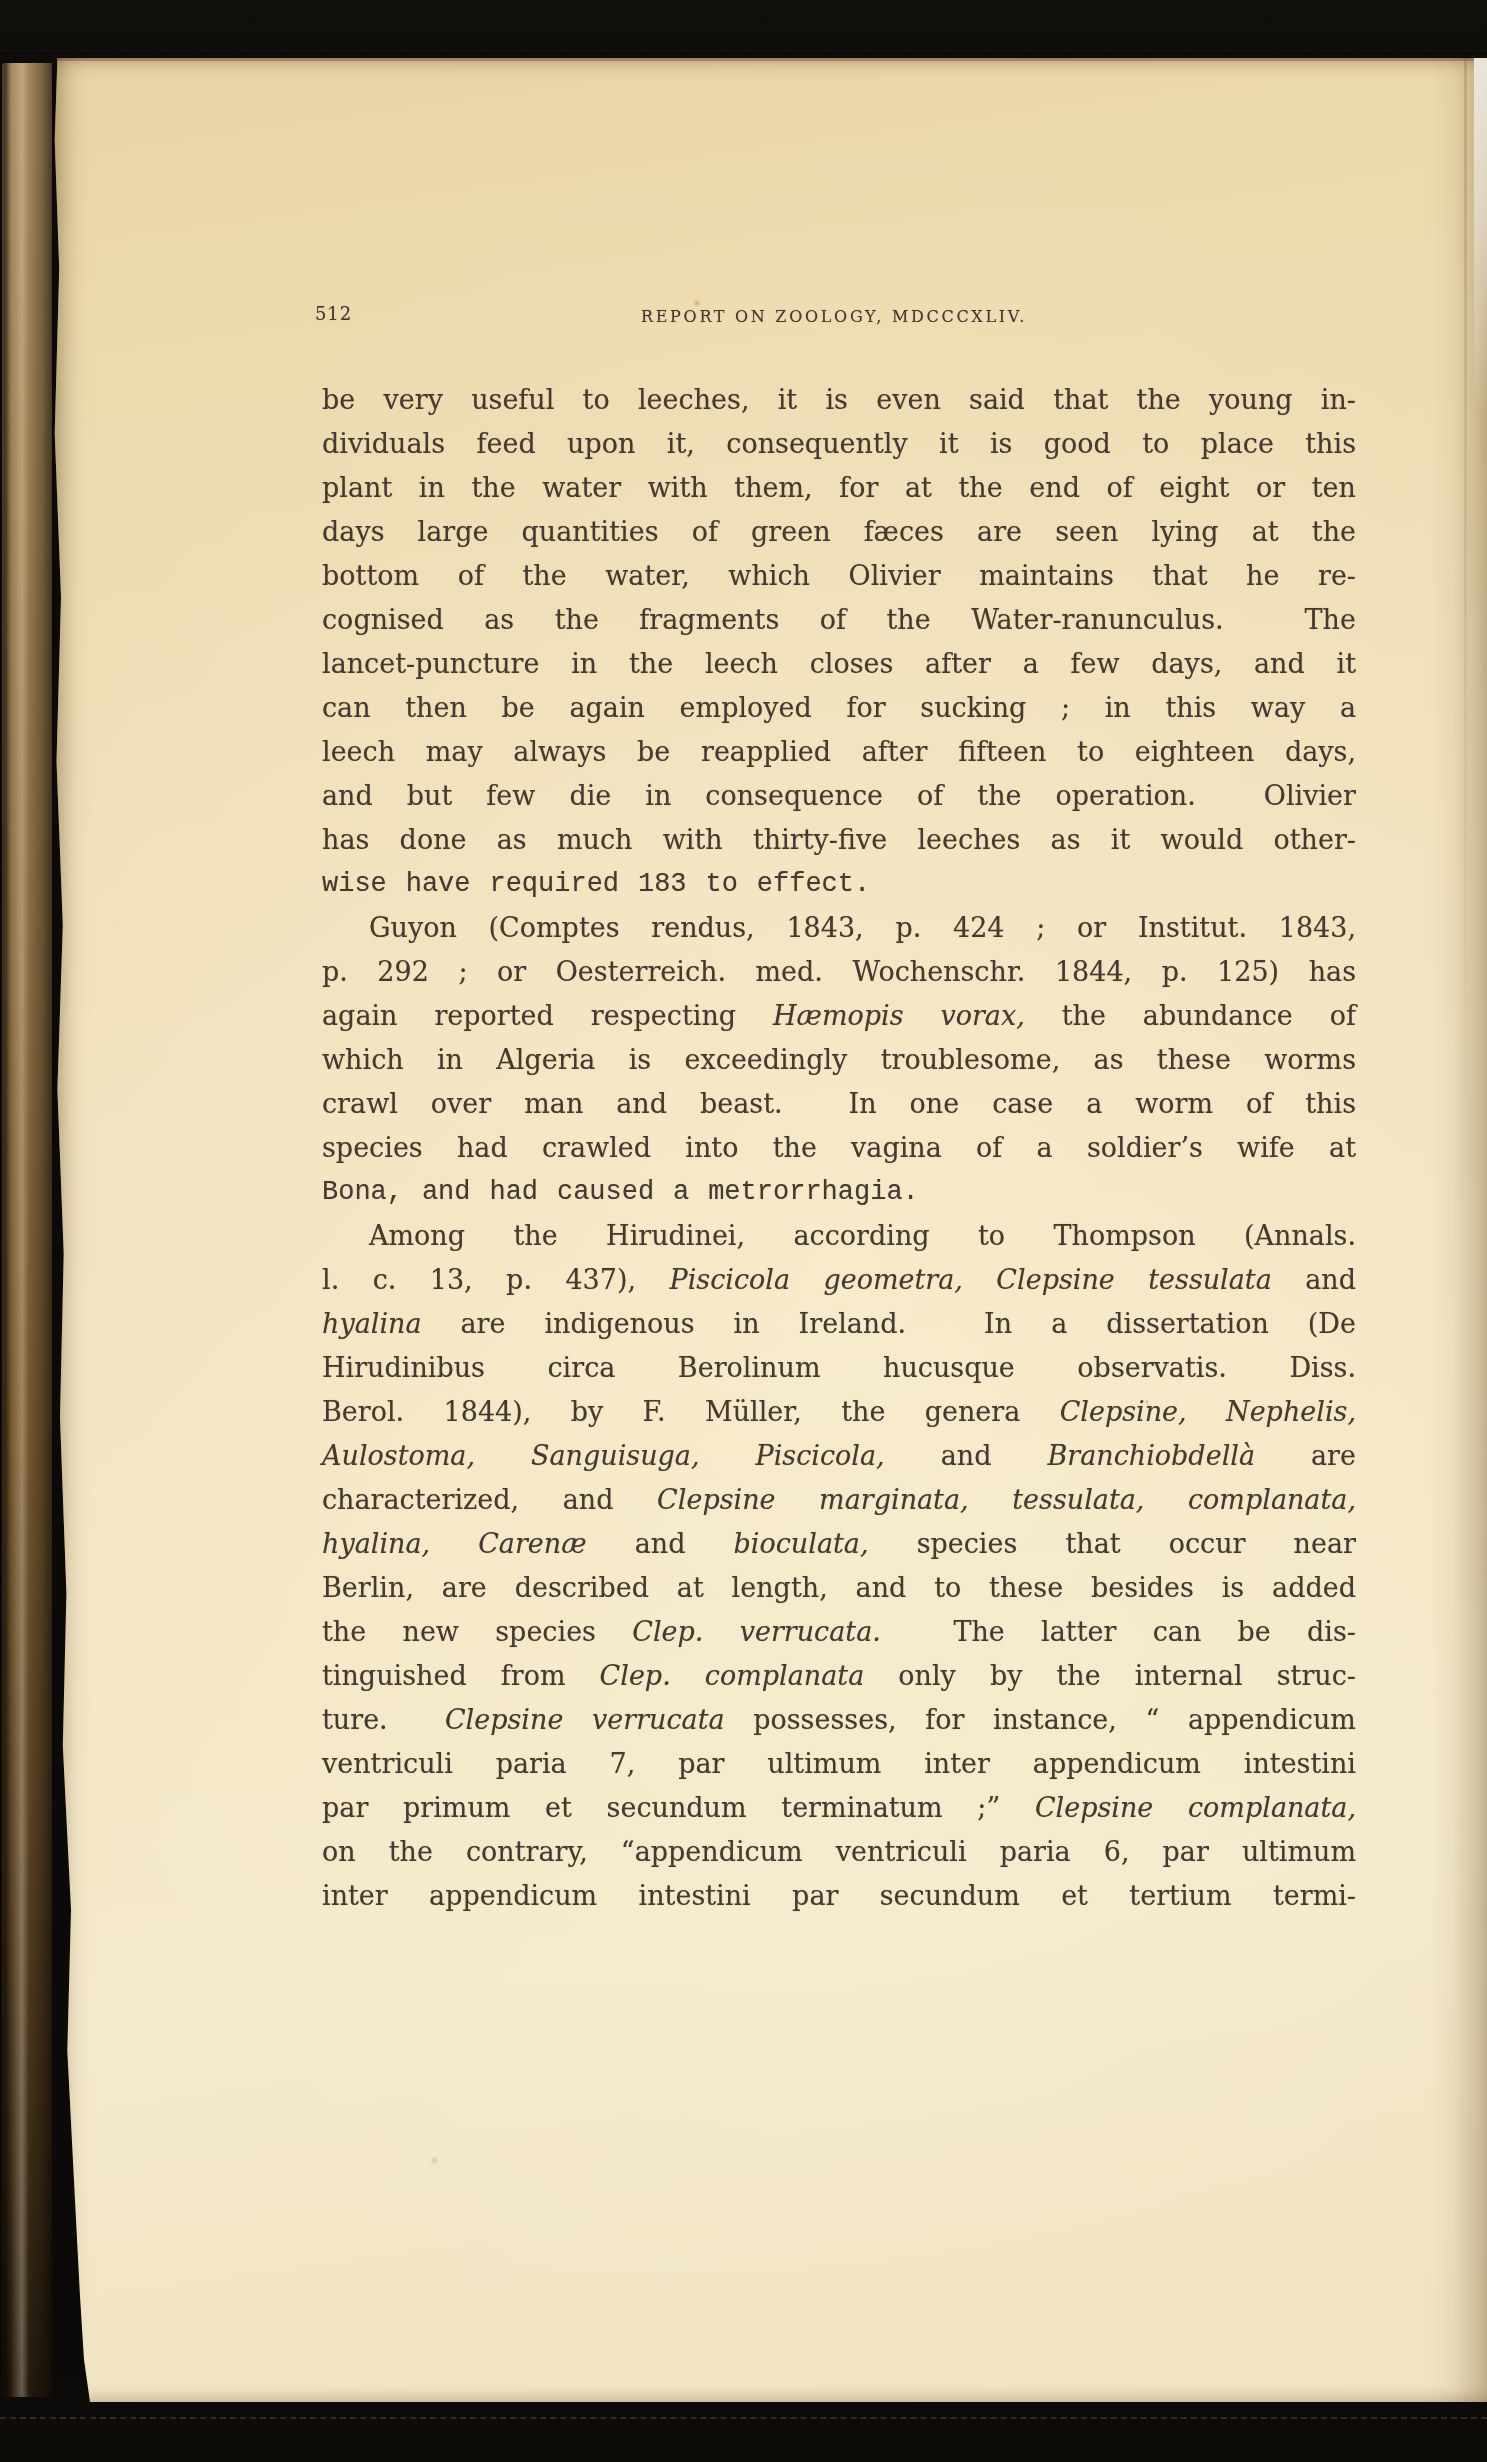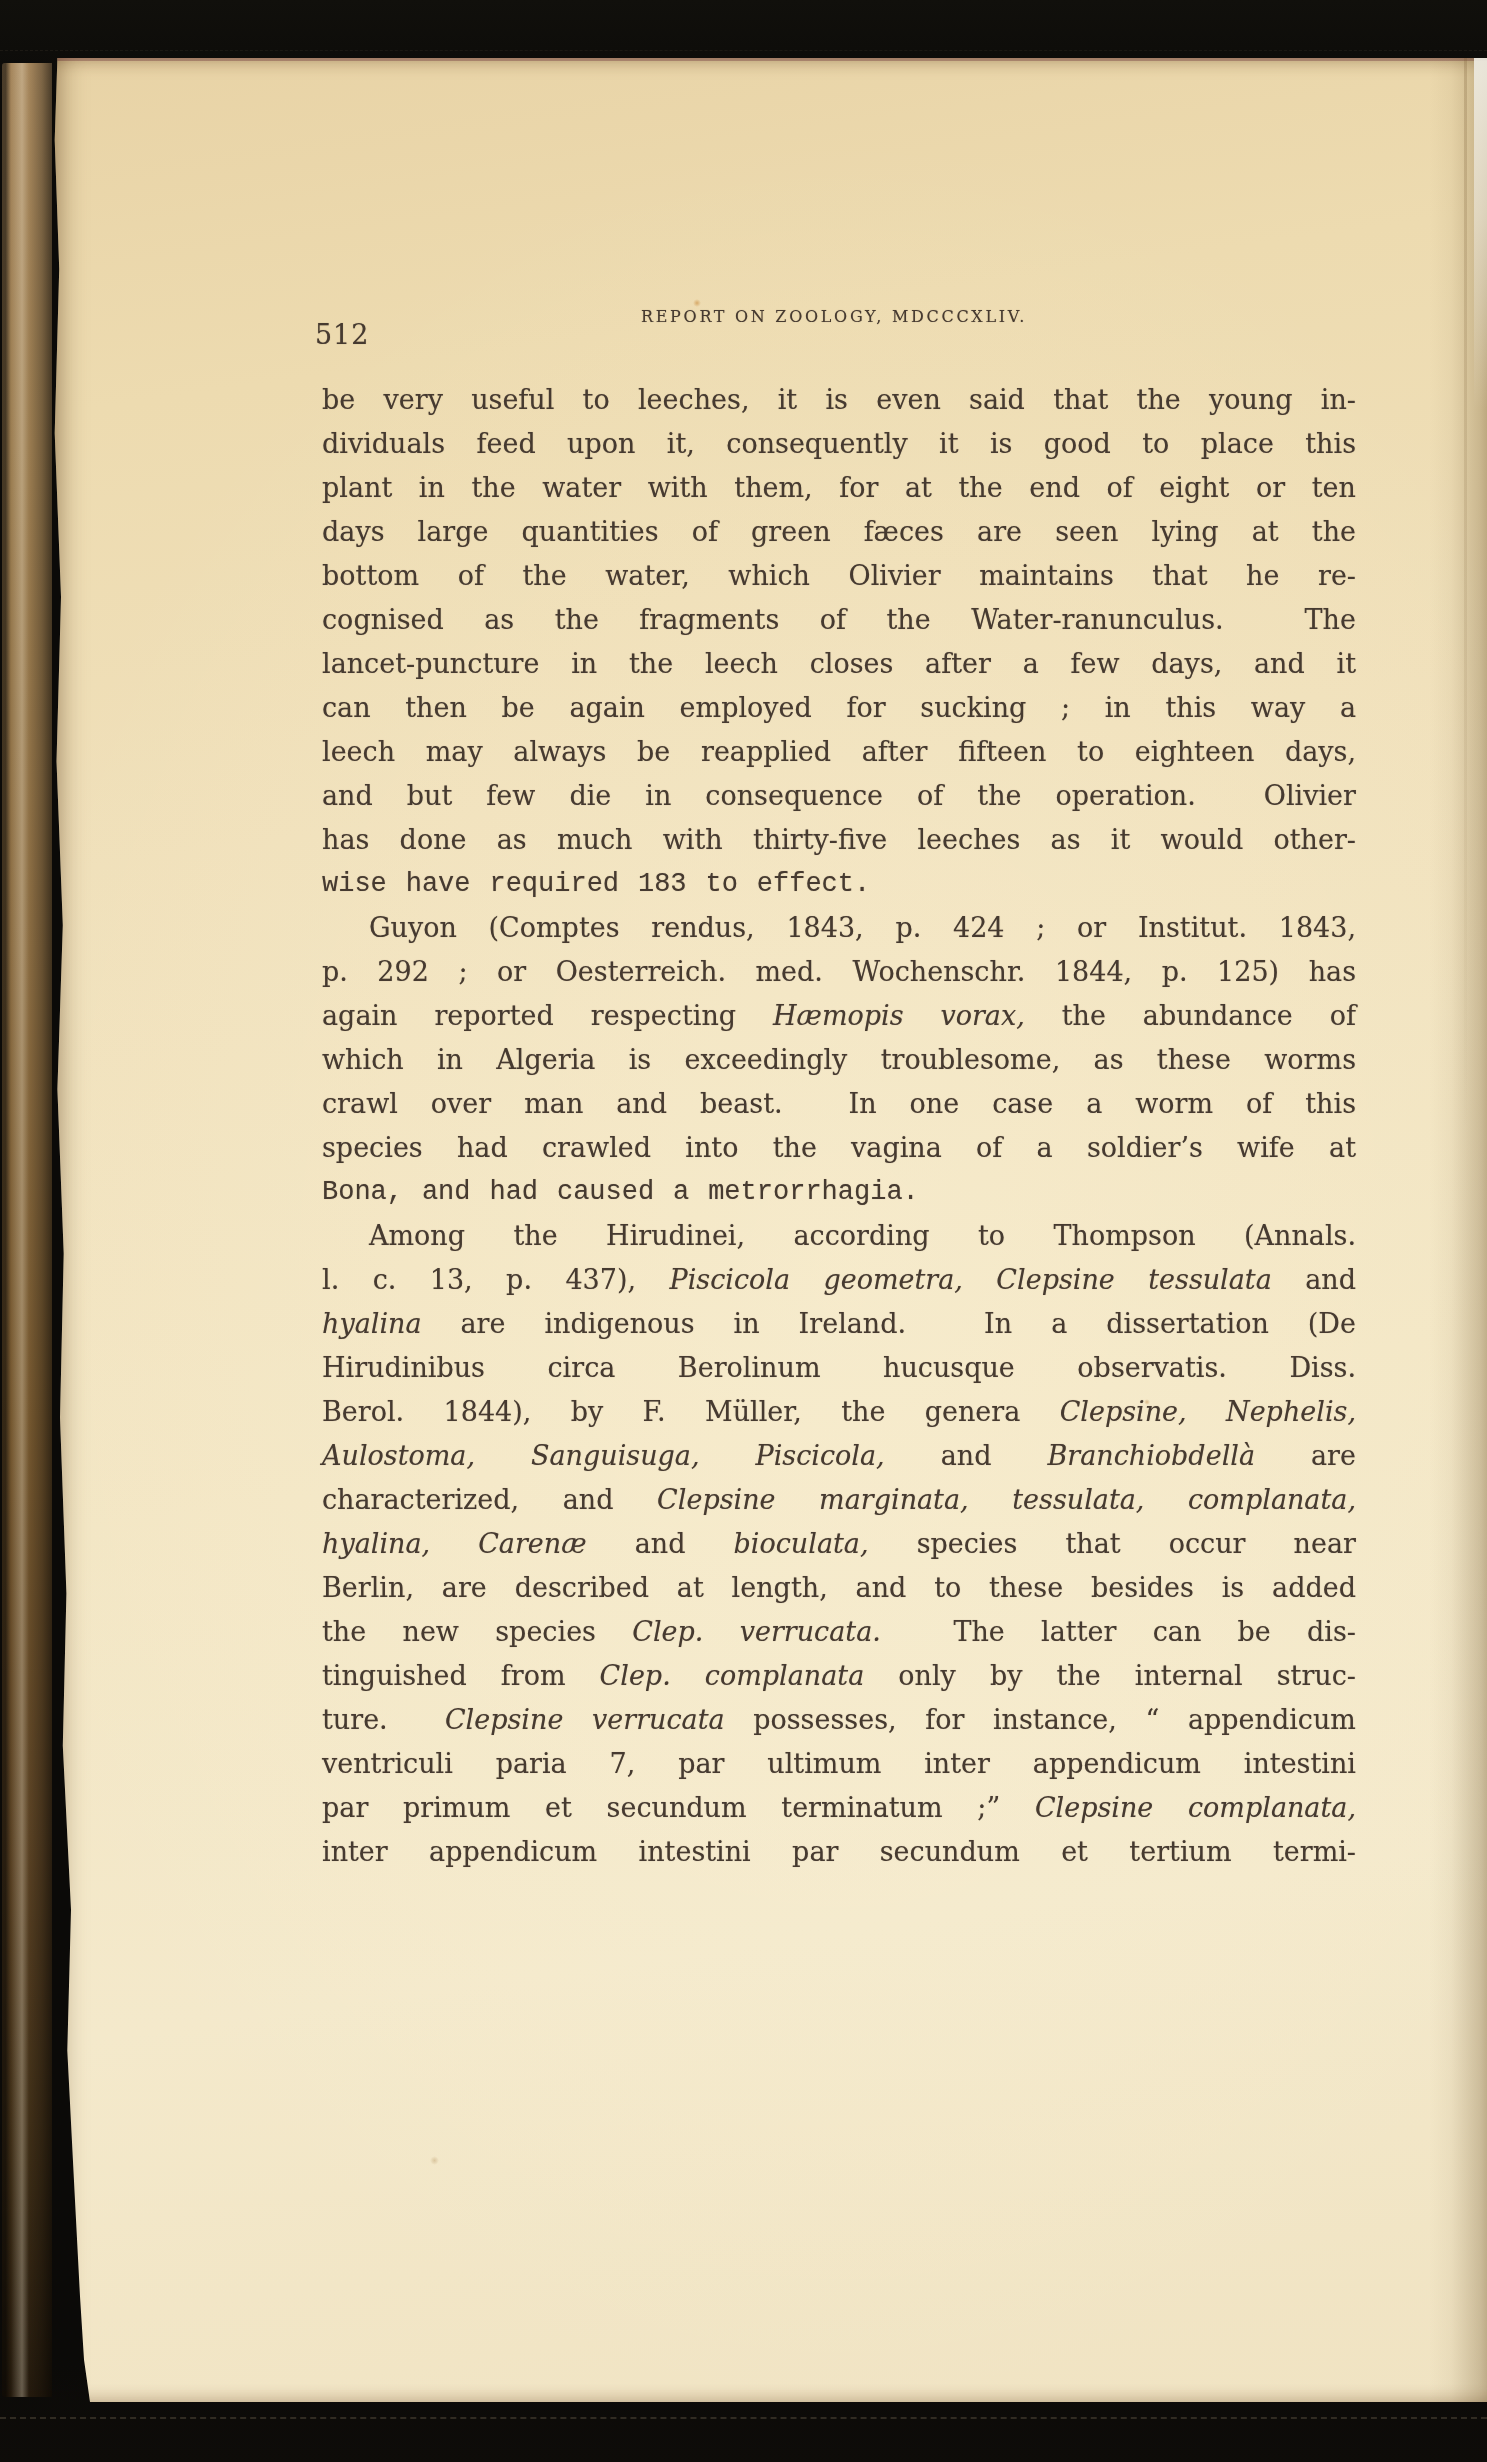--- a/index.html
+++ b/index.html
@@ -125,22 +125,22 @@
     left: 378px; top: 2098px; width: 9px; height: 9px;
     background: radial-gradient(circle, rgba(160,120,60,0.30), rgba(160,120,60,0) 70%);
   }
 
   
   .ink { color: #463a30; }
 
   .page-number {
     position: absolute;
     left: 315px;
-    top: 319px;
-    font-size: 27px;
+    top: 303px;
+    font-size: 18px;
     letter-spacing: 0.9px;
     text-shadow: 0 0 0.9px rgba(70,55,45,0.45);
   }
   .running-header {
     position: absolute;
     left: 317px;
     top: 307px;
     width: 1034px;
     text-align: center;
     font-size: 16px;
@@ -222,15 +222,16 @@
     <div class="line"><span>Berol. 1844), by F. Müller, the genera </span><span class="it">Clepsine, Nephelis,</span></div>
     <div class="line"><span class="it">Aulostoma, Sanguisuga, Piscicola,</span><span> and </span><span class="it">Branchiobdellà</span><span> are</span></div>
     <div class="line"><span>characterized, and </span><span class="it">Clepsine marginata, tessulata, complanata,</span></div>
     <div class="line"><span class="it">hyalina, Carenæ</span><span> and </span><span class="it">bioculata,</span><span> species that occur near</span></div>
     <div class="line"><span>Berlin, are described at length, and to these besides is added</span></div>
     <div class="line"><span>the new species </span><span class="it">Clep. verrucata.</span><span>&nbsp; The latter can be dis-</span></div>
     <div class="line"><span>tinguished from </span><span class="it">Clep. complanata</span><span> only by the internal struc-</span></div>
     <div class="line"><span>ture.&nbsp; </span><span class="it">Clepsine verrucata</span><span> possesses, for instance, “ appendicum</span></div>
     <div class="line"><span>ventriculi paria 7, par ultimum inter appendicum intestini</span></div>
     <div class="line"><span>par primum et secundum terminatum ;” </span><span class="it">Clepsine complanata,</span></div>
+    <div class="line"><span>on the contrary, “appendicum ventriculi paria 6, par ultimum</span></div>
     <div class="line"><span>inter appendicum intestini par secundum et tertium termi-</span></div>
   </div>
 
 
 </body></html>

